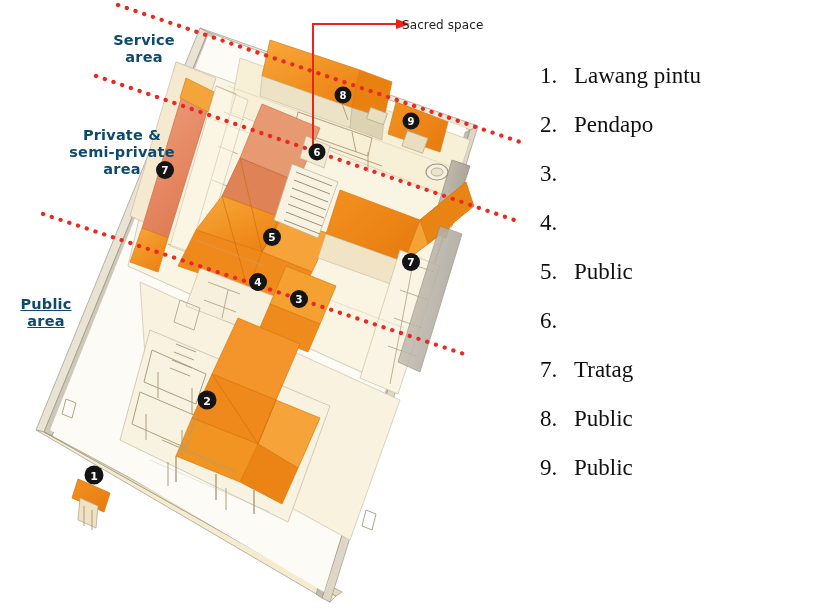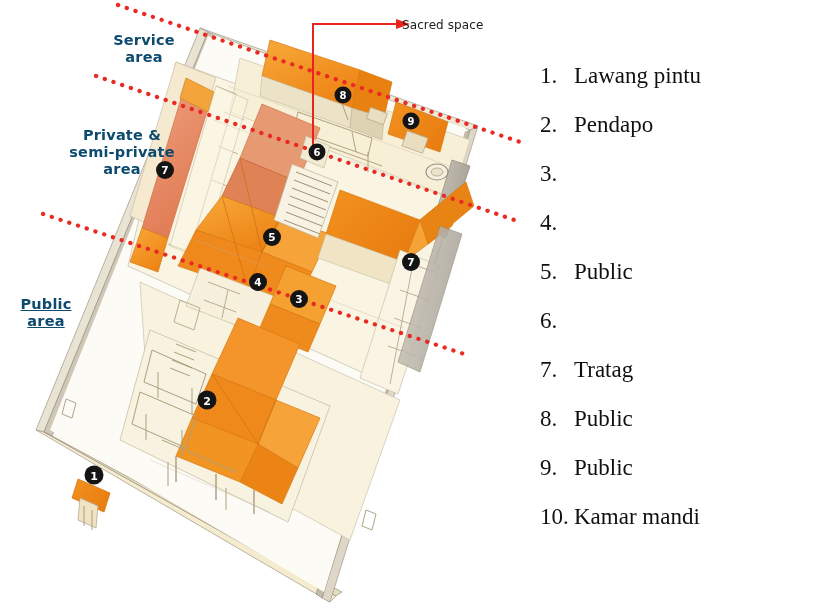--- a/index.html
+++ b/index.html
@@ -408,20 +408,16 @@
     <div class="legend-item">
       <span class="legend-num">8.</span>
       <span class="legend-label">Public</span>
     </div>
 
     <div class="legend-item">
       <span class="legend-num">9.</span>
       <span class="legend-label">Public</span>
     </div>
 
-    <div class="legend-item">
-      <span class="legend-num">10.</span>
-      <span class="legend-label">Kamar  mandi</span>
-    </div>
 
   </div>
 
 </div>
 
 </body></html>

